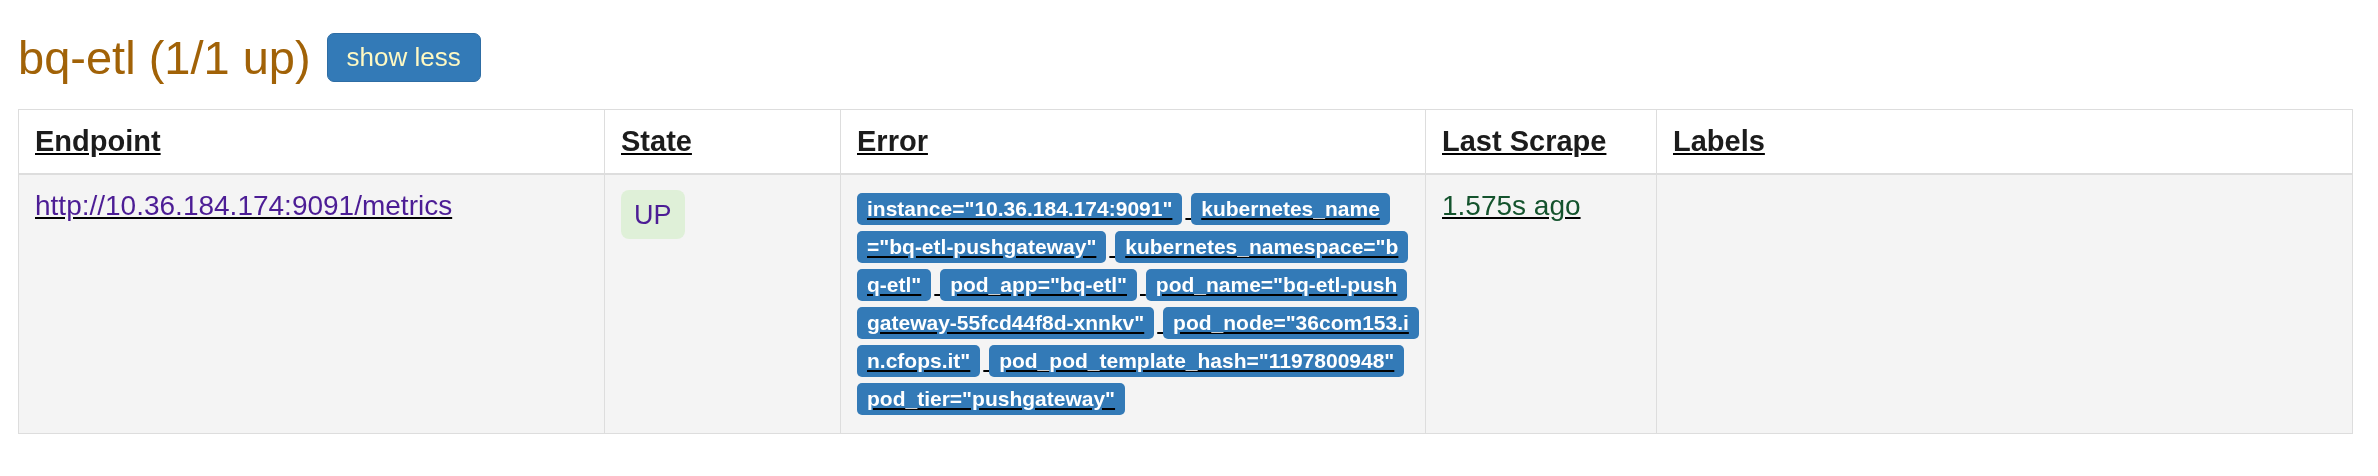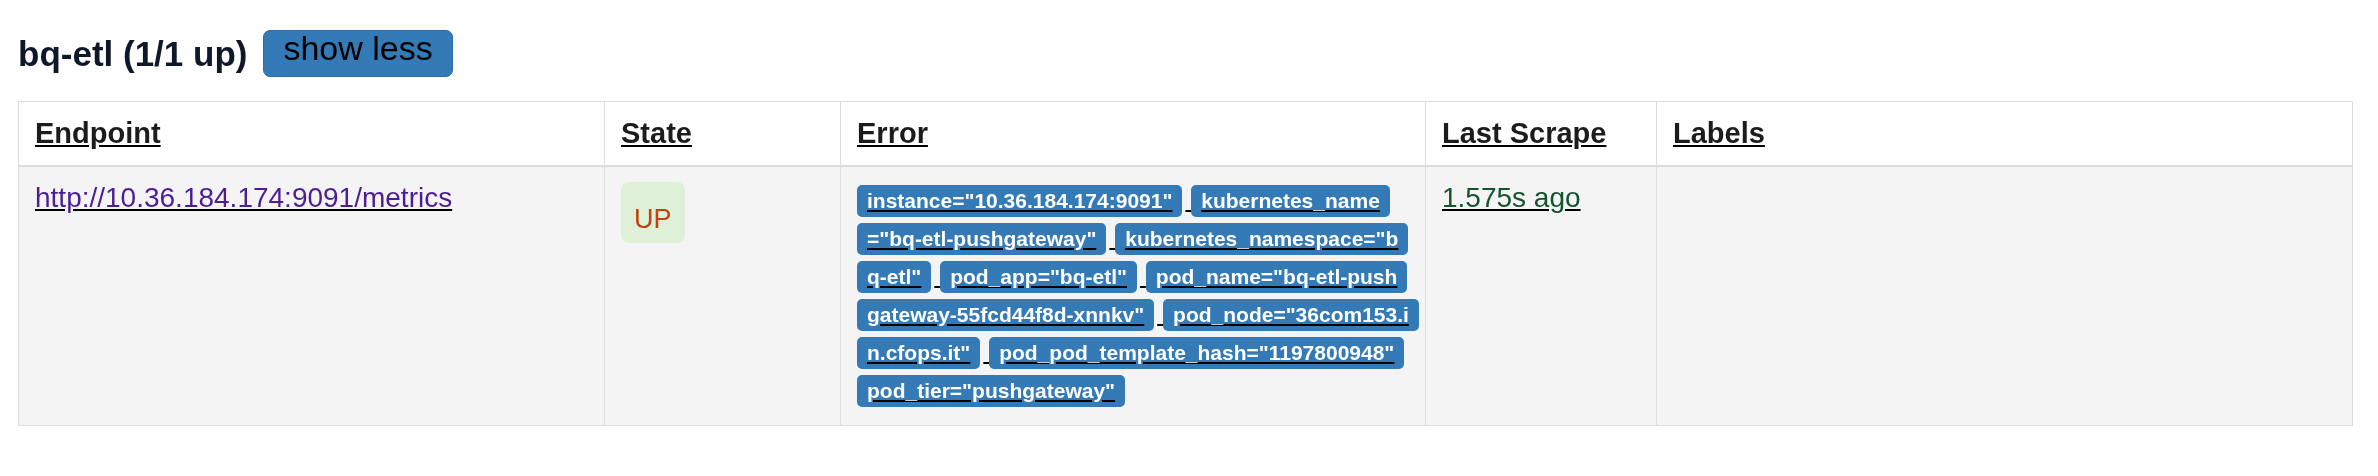--- a/index.html
+++ b/index.html
@@ -14,31 +14,31 @@
   .container {
     padding: 30px 26px 0 18px;
   }
   .group-header {
     display: flex;
     align-items: center;
     gap: 16px;
     margin: 0 0 24px 0;
   }
   .group-title {
-    font-size: 35px;
-    font-weight: bold;
-    color: #0f172a;
+    font-size: 47px;
+    font-weight: normal;
+    color: #a16207;
   }
   .toggle-btn {
     background: #337ab7;
     border: 1px solid #2e6da4;
-    color: #000000;
-    font-size: 34px;
+    color: #fef9c3;
+    font-size: 26px;
     line-height: 1;
-    padding: 0 19px 11px;
+    padding: 10px 19px 11px;
     border-radius: 7px;
     font-family: "Liberation Sans", sans-serif;
     cursor: pointer;
   }
   table.targets {
     border-collapse: collapse;
     table-layout: fixed;
     width: 2334px;
     background: #ffffff;
     text-decoration: underline;
@@ -65,24 +65,24 @@
   }
   a.endpoint {
     color: #4c1d95;
     text-decoration: none;
     font-size: 28px;
     cursor: pointer;
   }
   .state-badge {
     display: inline-block;
     background: #dff0d8;
-    color: #c2410c;
+    color: #4c1d95;
     font-size: 27px;
     line-height: 1;
-    padding: 24px 13px 10px;
+    padding: 12px 13px 10px;
     border-radius: 8px;
   }
   .labels-list {
     line-height: 38px;
     font-size: 21px;
   }
   .label-badge {
     display: inline;
     background: #337ab7;
     color: #ffffff;

